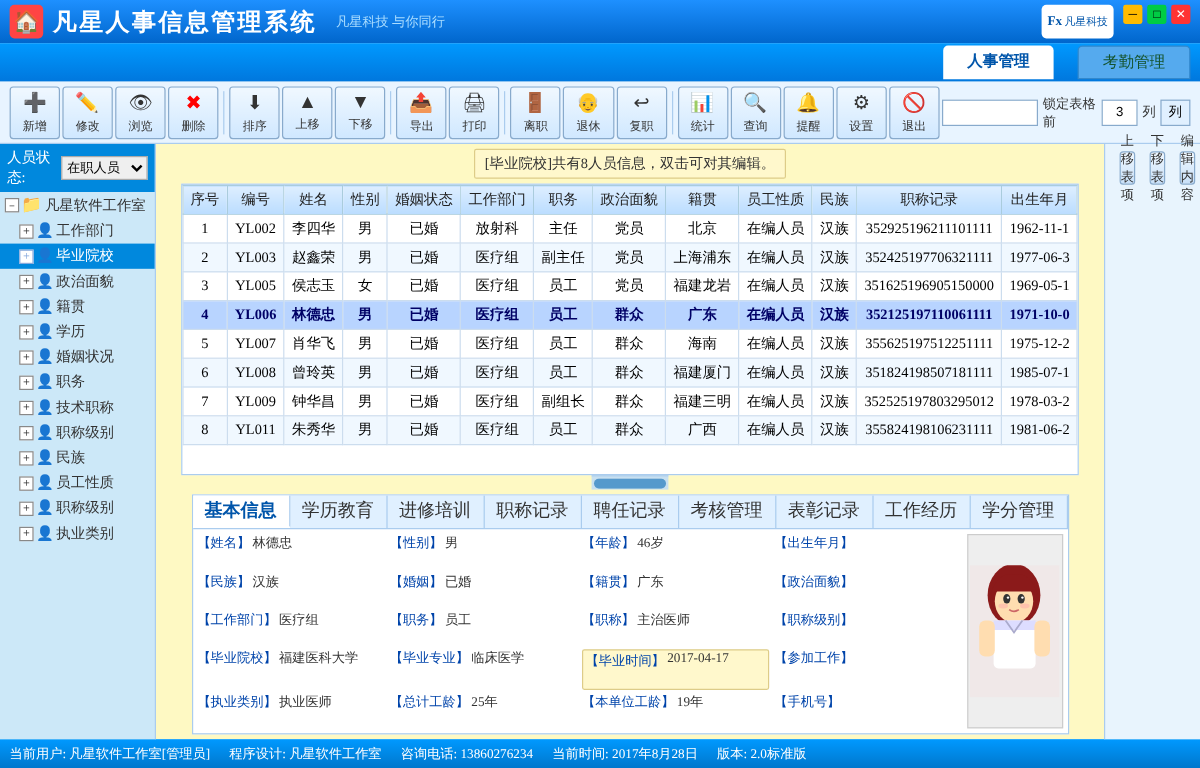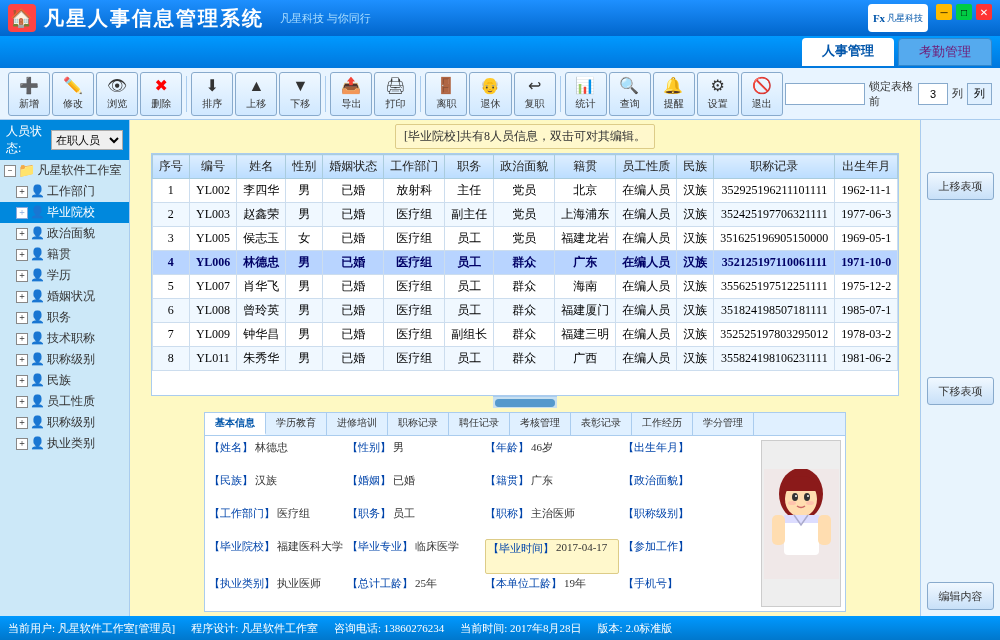--- a/index.html
+++ b/index.html
@@ -13,21 +13,21 @@
     .title-controls { margin-left: auto; display: flex; gap: 4px; }
     .title-btn { width: 16px; height: 16px; border-radius: 2px; border: none; cursor: pointer; font-size: 10px; display: flex; align-items: center; justify-content: center; }
     .title-btn.min { background: #ffbb00; }
     .title-btn.max { background: #00cc44; }
     .title-btn.close { background: #ff3333; color: white; }
     
     
     .top-nav { background: linear-gradient(to bottom, #0099ff, #0077dd); height: 32px; display: flex; align-items: center; padding: 0 8px; justify-content: flex-end; }
     .nav-tab { padding: 4px 20px; border-radius: 4px 4px 0 0; font-size: 13px; cursor: pointer; }
     .nav-tab.active { background: white; color: #0055aa; font-weight: bold; }
-    .nav-tab.inactive { background: #55aaee; color: #701a75; border: 1px solid #3388cc; }
+    .nav-tab.inactive { background: #55aaee; color: #14532d; border: 1px solid #3388cc; margin-left: 16px; }
     
     
     .toolbar { background: #e8f4ff; border-bottom: 1px solid #aaccee; height: 52px; display: flex; align-items: center; padding: 2px 8px; gap: 2px; }
     .tool-btn { display: flex; flex-direction: column; align-items: center; justify-content: center; width: 44px; height: 44px; background: linear-gradient(to bottom, #f0f8ff, #d0e8ff); border: 1px solid #88aacc; border-radius: 3px; cursor: pointer; font-size: 10px; color: #333; gap: 2px; }
     .tool-icon { font-size: 16px; }
     .tool-sep { width: 1px; height: 36px; background: #aaccee; margin: 0 2px; }
     .toolbar-right { margin-left: auto; display: flex; align-items: center; gap: 4px; }
     .toolbar-input { height: 22px; width: 80px; border: 1px solid #88aacc; padding: 2px 4px; font-size: 11px; }
     .toolbar-label { font-size: 11px; color: #333; }
     .toolbar-num { width: 30px; height: 22px; border: 1px solid #88aacc; text-align: center; font-size: 11px; }
@@ -54,31 +54,31 @@
     .table-area { flex: 1; overflow: auto; margin: 0 4px; border: 1px solid #aaccee; background: white; }
     .data-table { width: 100%; border-collapse: collapse; font-size: 12px; }
     .data-table th { background: linear-gradient(to bottom, #ddeeff, #bbddff); border: 1px solid #aaccdd; padding: 3px 6px; text-align: center; font-weight: normal; white-space: nowrap; color: #222; position: sticky; top: 0; }
     .data-table td { border: 1px solid #ccddee; padding: 3px 6px; text-align: center; white-space: nowrap; }
     .data-table tr:nth-child(even) { background: #f0f8ff; }
     .data-table tr.selected { background: #b8d4ff; font-weight: bold; }
     
     
     .detail-panel { height: 200px; margin: 4px; border: 1px solid #aaccee; background: white; display: flex; flex-direction: column; }
     .detail-tabs { display: flex; background: #e0f0ff; border-bottom: 1px solid #aaccee; }
-    .detail-tab { padding: 3px 10px; font-size: 10px; cursor: pointer; border-right: 1px solid #aaccee; color: #333; }
+    .detail-tab { padding: 3px 10px; font-size: 15px; cursor: pointer; border-right: 1px solid #aaccee; color: #333; }
     .detail-tab.active { background: white; color: #0055aa; font-weight: bold; border-bottom: 2px solid white; }
     .detail-body { flex: 1; padding: 4px; overflow: hidden; display: flex; }
     .detail-fields { flex: 1; display: grid; grid-template-columns: 1fr 1fr 1fr 1fr; gap: 2px 4px; font-size: 11px; }
     .detail-field { display: flex; align-items: flex-start; gap: 2px; }
     .field-label { color: #0044aa; white-space: nowrap; }
     .field-value { color: #333; }
     .detail-photo { width: 80px; background: #eee; display: flex; align-items: center; justify-content: center; overflow: hidden; border: 1px solid #ccc; margin-left: 4px; }
     
     
-    .action-btns { width: 80px; display: flex; flex-direction: column; gap: 6px; padding: 6px; background: #e8f4fd; border-left: 1px solid #aaccee; }
+    .action-btns { width: 80px; display: flex; flex-direction: row; gap: 6px; padding: 6px; background: #e8f4fd; border-left: 1px solid #aaccee; }
     .action-btn { height: 28px; background: linear-gradient(to bottom, #f0f8ff, #c8e0f8); border: 1px solid #88aacc; border-radius: 3px; cursor: pointer; font-size: 11px; color: #333; display: flex; align-items: center; justify-content: center; }
     
     
     .status-bar { height: 24px; background: linear-gradient(to bottom, #0099ff, #0077cc); display: flex; align-items: center; padding: 0 8px; color: white; font-size: 11px; gap: 16px; }
     .status-item { white-space: nowrap; }
     
     
     .h-scroll { height: 12px; background: #c8e0f0; border-top: 1px solid #aaccee; display: flex; align-items: center; padding: 0 2px; }
     .scroll-track { flex: 1; height: 8px; background: #a8c8e0; border-radius: 4px; position: relative; }
     .scroll-thumb { width: 60px; height: 8px; background: #5599cc; border-radius: 4px; }

